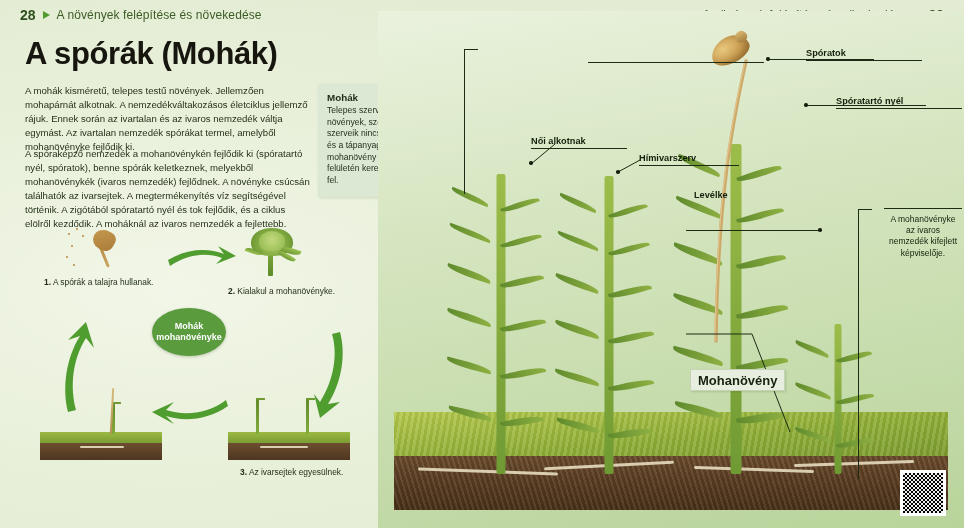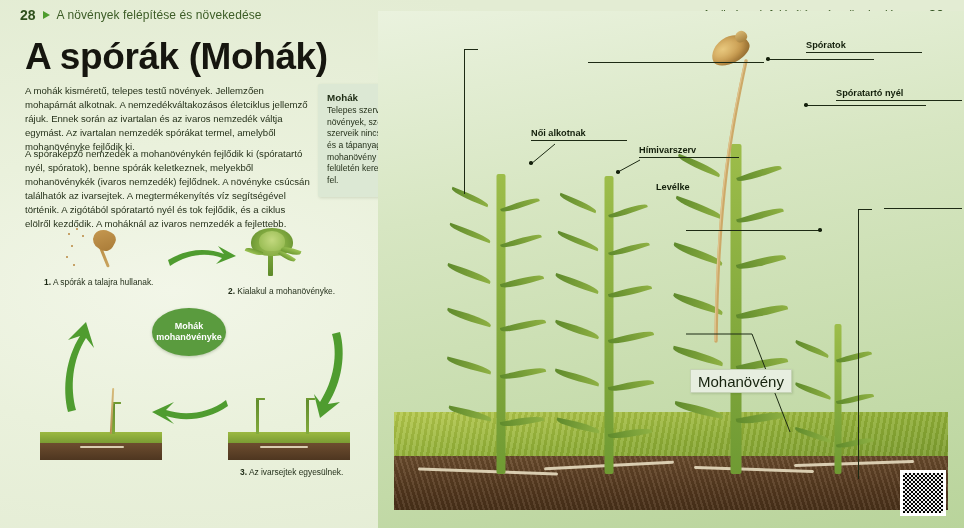--- a/index.html
+++ b/index.html
@@ -20,21 +20,21 @@
          font-size:9.5px; color:#3f5f28; }
   .hdr-left { left:20px; }
   .hdr-right { right:20px; }
   .pnum { font-weight:bold; font-size:14px; color:#2e4f1c; }
   .tri { width:0;height:0;border-top:4.5px solid transparent;border-bottom:4.5px solid transparent; }
   .tri-r { border-left:7px solid #4e9c2d; }
   .tri-l { border-right:7px solid #4e9c2d; }
   .hdr-title { font-size:12px; color:#3c5c26; letter-spacing:.1px; }
 
   
-  .title { position:absolute; left:25px; top:36px; font-size:37px; font-weight:bold;
+  .title { position:absolute; left:25px; top:36px; font-size:31px; font-weight:bold;
            color:#16160f; letter-spacing:-.4px; }
   .body-txt { position:absolute; left:25px; width:288px; font-size:9.6px; line-height:1.47;
               color:#26321b; }
   #para1 { top:84px; }
   #para2 { top:147px; }
 
   .infobox { position:absolute; left:318px; top:84px; width:121px; padding:8px 9px 10px 9px;
              background:#dce8d4; border-radius:2px;
              box-shadow:1px 1px 3px rgba(80,100,60,.18); }
   .infobox h4 { font-size:9.8px; color:#1d2b14; margin-bottom:2px; }
@@ -125,29 +125,29 @@
   .capsule { position:absolute; width:40px; height:26px;
       background:radial-gradient(ellipse at 35% 35%, #e8c87e 0%, #c79a4f 55%, #9d7433 100%);
       border-radius:55% 45% 50% 50%/60% 60% 40% 40%; transform:rotate(-28deg);
       box-shadow:inset -3px -3px 6px rgba(90,60,20,.3); }
   .capsule-lid { position:absolute; width:12px; height:11px;
       background:linear-gradient(#d8b873,#a8823f); border-radius:50% 50% 40% 40%;
       transform:rotate(-30deg); }
 
   
   .lbl { position:absolute; font-size:9px; color:#14200c; }
-  .lbl b { font-weight:bold; font-size:9.2px; display:block; }
+  .lbl b { font-weight:bold; font-size:9.2px; display:block;margin-top:8px; }
   .lbl .desc { font-size:8.5px; line-height:1.32; }
   .ul { border-bottom:1px solid #1d2a14; padding-bottom:1.5px; }
   .leader { position:absolute; background:#1d2a14; height:1px; }
   .leader-v { position:absolute; background:#1d2a14; width:1px; }
   .dot { position:absolute; width:3.5px; height:3.5px; background:#14200c; border-radius:50%; }
 
   .tagbox { position:absolute; background:#e7eee0; border:1px solid #c6d3b6;
-      padding:2.5px 7px; font-size:15px; font-weight:normal; color:#16220e;
+      padding:2.5px 7px; font-size:13px; font-weight:bold; color:#16220e;
       box-shadow:1px 1px 2px rgba(70,90,50,.2); }
 
   .bracket { position:absolute; border:1px solid #1d2a14; border-left:none; }
 
   
   .qr { position:absolute; right:18px; bottom:12px; width:46px; height:46px;
         background:#fff; padding:3px; }
   .qr-inner { width:100%; height:100%;
       background-image:
         repeating-linear-gradient(90deg,#111 0 2px,#fff 2px 4px),
@@ -368,26 +368,29 @@
   <div class="dot" style="left:529px;top:161px"></div>
 
   <div class="lbl" style="left:639px;top:145px;width:100px">
     <b class="ul">Hímivarszerv</b>
   </div>
   <svg style="position:absolute;left:614px;top:158px;width:32px;height:22px;overflow:visible">
     <path d="M26 2 L4 14" stroke="#1d2a14" stroke-width="1" fill="none"></path>
   </svg>
   <div class="dot" style="left:616px;top:170px"></div>
 
-  <div class="lbl" style="left:656px;top:182px;width:102px">
+  <div class="lbl" style="left:694px;top:182px;width:102px">
     <b>Levélke</b>
   </div>
   <div class="leader" style="left:686px;top:230px;width:134px"></div>
   <div class="dot" style="left:818px;top:228px"></div>
 
+  <div class="lbl" style="left:886px;top:214px;width:74px;text-align:center">
+    <span class="desc">A mohanövényke az ivaros nemzedék kifejlett képviselője.</span>
+  </div>
   <div class="leader" style="left:884px;top:208px;width:78px"></div>
 
   <svg style="position:absolute;left:686px;top:332px;width:110px;height:104px;overflow:visible">
     <path d="M0 2 L66 2 L104 100" stroke="#1d2a14" stroke-width="1" fill="none"></path>
   </svg>
 
   <div class="tagbox" style="left:690px;top:369px">
     <span>Mohanövény</span>
   </div>
 

